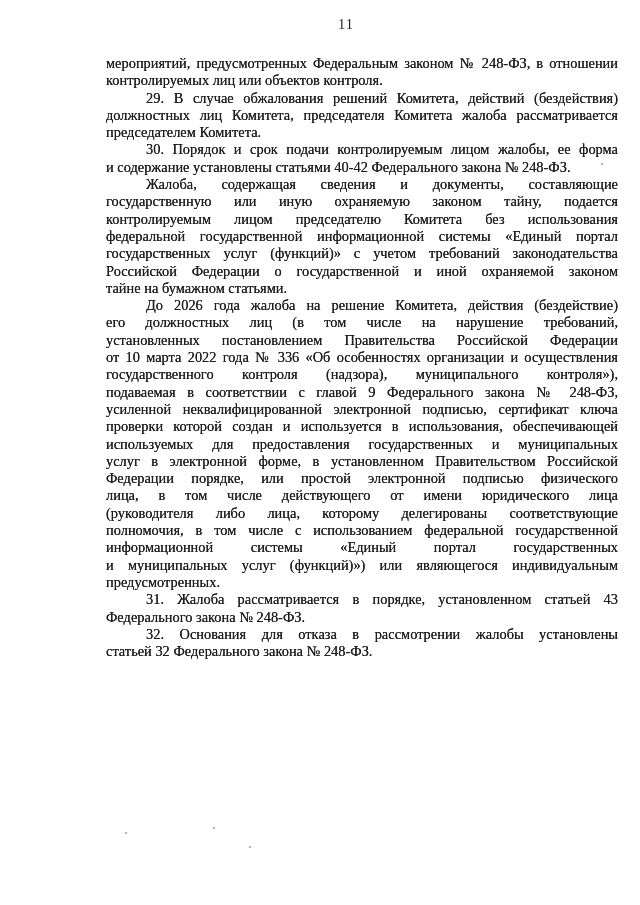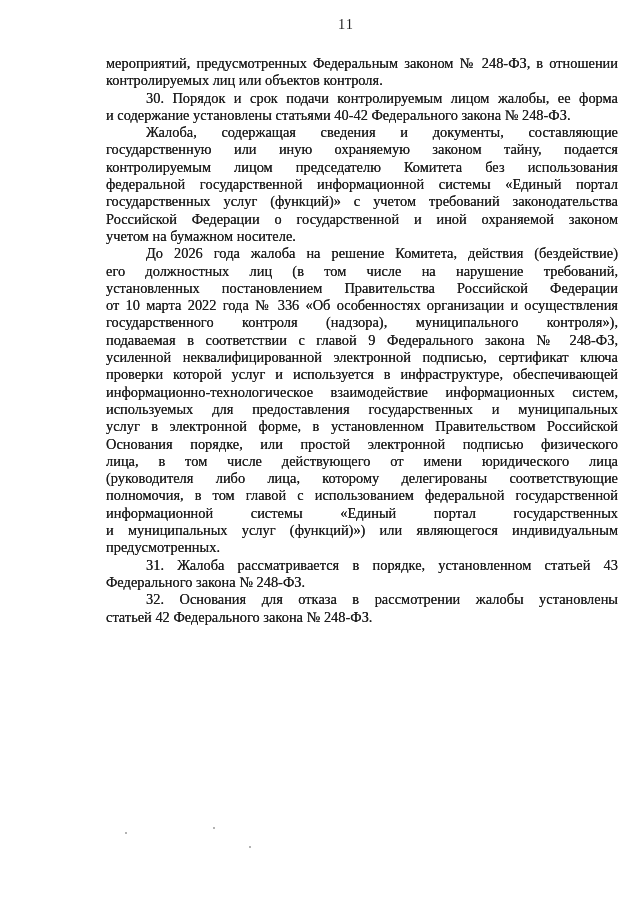--- a/index.html
+++ b/index.html
@@ -56,59 +56,63 @@
 
 <div class="sheet">
   <div class="page-number">11</div>
 
   <div class="text-block">
       <div class="paragraph">
         <div class="line">мероприятий, предусмотренных Федеральным законом № 248-ФЗ, в отношении</div>
         <div class="line last">контролируемых лиц или объектов контроля.</div>
       </div>
       <div class="paragraph">
+        <div class="line indent">29. В случае обжалования решений Комитета, действий (бездействия)</div>
+        <div class="line">должностных лиц Комитета, председателя Комитета жалоба рассматривается</div>
+        <div class="line last">председателем Комитета.</div>
+      </div>
+      <div class="paragraph">
         <div class="line indent">30. Порядок и срок подачи контролируемым лицом жалобы, ее форма</div>
         <div class="line last">и содержание установлены статьями 40-42 Федерального закона № 248-ФЗ.</div>
       </div>
       <div class="paragraph">
         <div class="line indent">Жалоба, содержащая сведения и документы, составляющие</div>
         <div class="line">государственную или иную охраняемую законом тайну, подается</div>
         <div class="line">контролируемым лицом председателю Комитета без использования</div>
         <div class="line">федеральной государственной информационной системы «Единый портал</div>
         <div class="line">государственных услуг (функций)» с учетом требований законодательства</div>
         <div class="line">Российской Федерации о государственной и иной охраняемой законом</div>
-        <div class="line last">учетом на бумажном носителе.</div>
+        <div class="line last">тайне на бумажном статьями.</div>
       </div>
       <div class="paragraph">
         <div class="line indent">До 2026 года жалоба на решение Комитета, действия (бездействие)</div>
         <div class="line">его должностных лиц (в том числе на нарушение требований,</div>
         <div class="line">установленных постановлением Правительства Российской Федерации</div>
         <div class="line">от 10 марта 2022 года № 336 «Об особенностях организации и осуществления</div>
         <div class="line">государственного контроля (надзора), муниципального контроля»),</div>
         <div class="line">подаваемая в соответствии с главой 9 Федерального закона № 248-ФЗ,</div>
         <div class="line">усиленной неквалифицированной электронной подписью, сертификат ключа</div>
-        <div class="line">проверки которой услуг и используется в инфраструктуре, обеспечивающей</div>
-        <div class="line">информационно-технологическое взаимодействие информационных систем,</div>
+        <div class="line">проверки которой создан и используется в использования, обеспечивающей</div>
         <div class="line">используемых для предоставления государственных и муниципальных</div>
         <div class="line">услуг в электронной форме, в установленном Правительством Российской</div>
-        <div class="line">Основания порядке, или простой электронной подписью физического</div>
+        <div class="line">Федерации порядке, или простой электронной подписью физического</div>
         <div class="line">лица, в том числе действующего от имени юридического лица</div>
         <div class="line">(руководителя либо лица, которому делегированы соответствующие</div>
-        <div class="line">полномочия, в том главой с использованием федеральной государственной</div>
+        <div class="line">полномочия, в том числе с использованием федеральной государственной</div>
         <div class="line">информационной системы «Единый портал государственных</div>
         <div class="line">и муниципальных услуг (функций)») или являющегося индивидуальным</div>
         <div class="line last">предусмотренных.</div>
       </div>
       <div class="paragraph">
         <div class="line indent">31. Жалоба рассматривается в порядке, установленном статьей 43</div>
         <div class="line last">Федерального закона № 248-ФЗ.</div>
       </div>
       <div class="paragraph">
         <div class="line indent">32. Основания для отказа в рассмотрении жалобы установлены</div>
-        <div class="line last">статьей 42 Федерального закона № 248-ФЗ.</div>
+        <div class="line last">статьей 32 Федерального закона № 248-ФЗ.</div>
       </div>
     </div>
 
   <div class="speck" style="left:125px; top:832px;"></div>
   <div class="speck" style="left:213px; top:827px;"></div>
   <div class="speck" style="left:249px; top:846px;"></div>
   <div class="speck" style="left:601px; top:163px;"></div>
 </div>
 
 </body></html>

